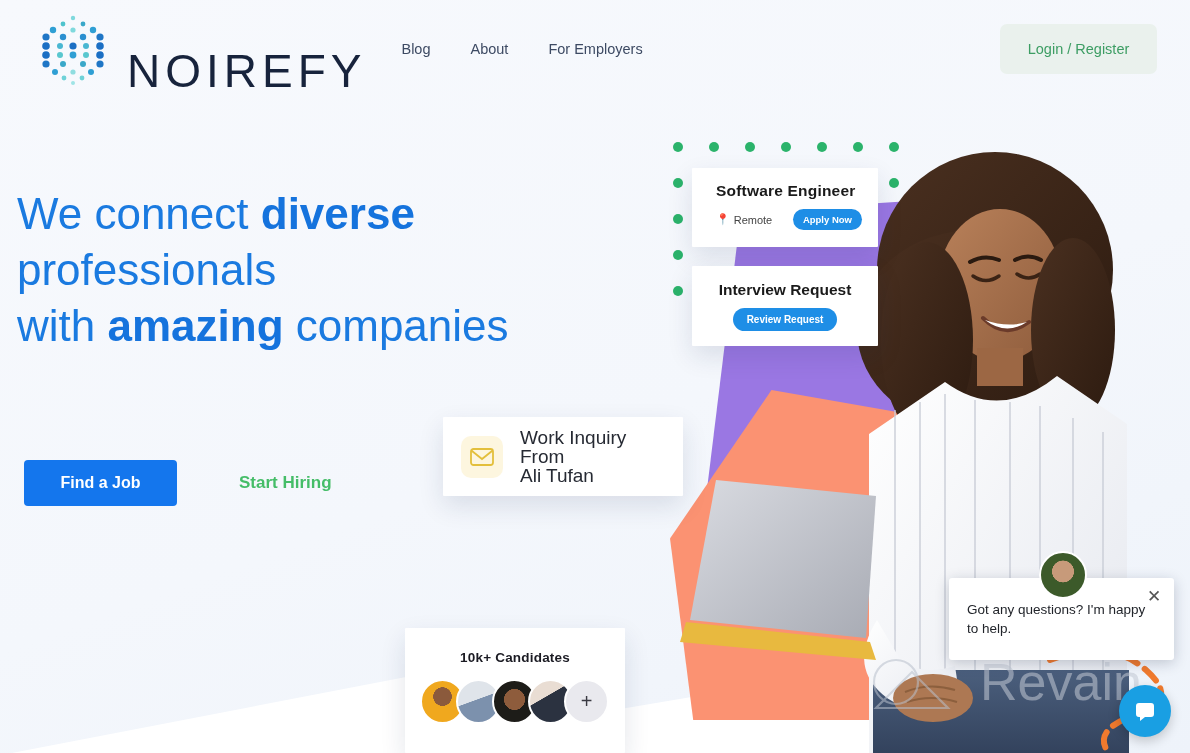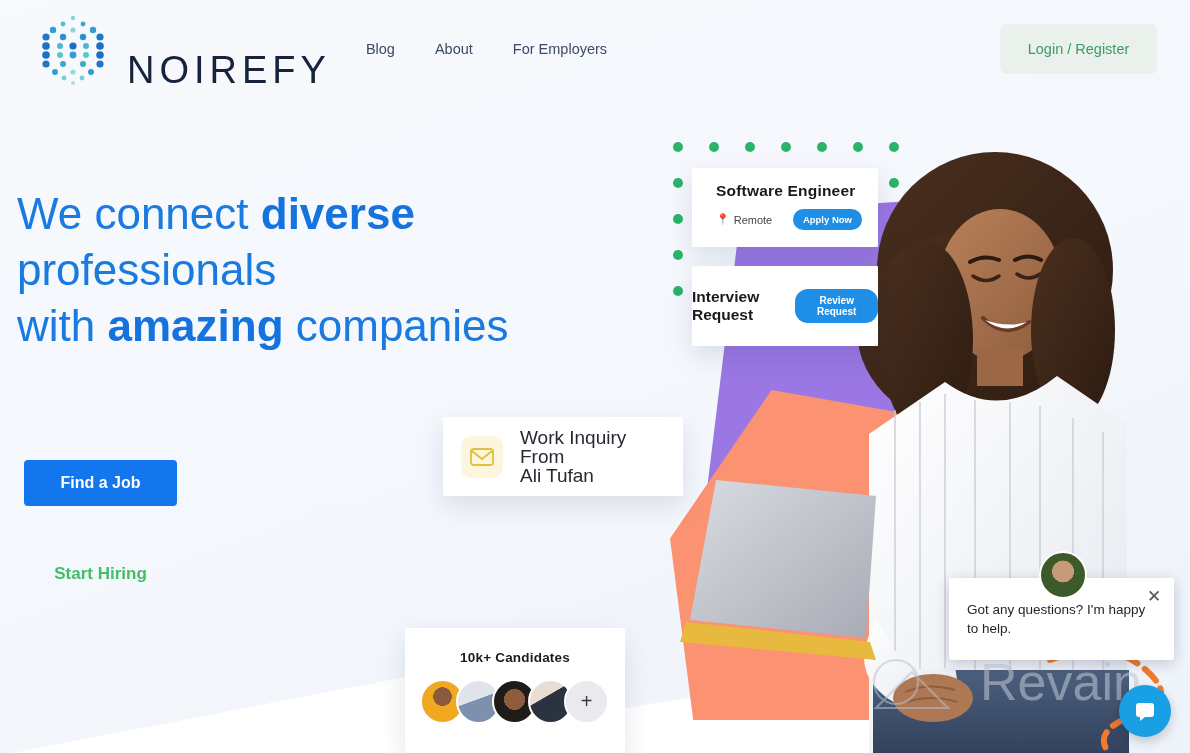--- a/index.html
+++ b/index.html
@@ -26,38 +26,38 @@
     background:#ffffff;
     clip-path:polygon(0% 100%, 100% 10%, 100% 100%);
     z-index:1;
   }
 
   
   .header{ position:absolute; top:0; left:0; right:0; height:97px; z-index:40;
            display:flex; align-items:center; padding:0 33px; }
   .brand{ display:flex; align-items:center; gap:14px; }
   .logo-dots{ width:80px; height:72px; display:block; }
-  .brand-name{ font-size:38px; letter-spacing:5px; color:#17233c; font-weight:400;margin-top:44px; }
+  .brand-name{ font-size:46px; letter-spacing:5px; color:#17233c; font-weight:400;margin-top:44px; }
 
   .nav{ display:flex; align-items:center; gap:40px; margin-left:35px; }
   .nav a{ font-size:14.5px; color:#3d4a63; text-decoration:none; }
 
   .login-btn{
     margin-left:auto; width:157px; height:50px; border-radius:7px;
     background:#eaf1ed; border:none; color:#3c9d63; font-size:14.5px;
     display:flex; align-items:center; justify-content:center; cursor:pointer;
   }
 
   
   .hero{ position:absolute; left:17px; top:186px; z-index:30; width:560px; }
   .hero h1{ font-size:44px; line-height:56px; color:#1a7ae0; font-weight:400; }
   .hero h1 b{ font-weight:700; color:#1573dd; }
 
   .cta-row{ position:absolute; left:24px; top:460px; display:flex;
-            align-items:center; gap:48px; z-index:30;flex-direction:column; }
+            align-items:center; gap:48px; z-index:30; }
   .btn-primary{
     width:153px; height:46px; background:#1476ed; border:none; border-radius:4px;
     color:#fff; font-size:16px; font-weight:700; cursor:pointer;
   }
   .btn-ghost{ background:none; border:none; color:#45bd68; font-size:17px;
               font-weight:700; cursor:pointer; padding:10px 14px; }
 
   
   .art{ position:absolute; right:0; top:0; width:540px; height:753px; z-index:5; }
 
@@ -90,21 +90,21 @@
   .card-job .title{ font-size:15.5px; font-weight:700; color:#1a1a1a; letter-spacing:.2px; }
   .card-job .row{ display:flex; align-items:center; margin-top:9px; }
   .pin{ font-size:11px; margin-right:4px; }
   .card-job .loc{ font-size:11px; color:#444; }
   .pill{
     margin-left:auto; background:#1e8ee6; color:#fff; border:none; border-radius:12px;
     font-size:9.5px; font-weight:600; padding:5px 10px; cursor:pointer; white-space:nowrap;
   }
 
   .card-interview{ left:692px; top:266px; width:186px; height:80px;
-                   display:flex; align-items:center;
+                   display:flex; flex-direction:column; align-items:center;
                    justify-content:center; gap:9px; }
   .card-interview .title{ font-size:15.5px; font-weight:700; color:#1a1a1a; }
   .pill-wide{ background:#1e8ee6; color:#fff; border:none; border-radius:13px;
               font-size:10px; font-weight:600; padding:6px 14px; cursor:pointer; }
 
   .card-inquiry{ left:443px; top:417px; width:240px; height:79px;
                  display:flex; align-items:center; padding:0 18px; gap:17px; }
   .mail-box{ width:42px; height:42px; border-radius:10px; background:#fdf6df;
              display:flex; align-items:center; justify-content:center; flex:none; }
   .card-inquiry .txt{ font-size:19px; line-height:19px; color:#262a33; font-weight:500; }

